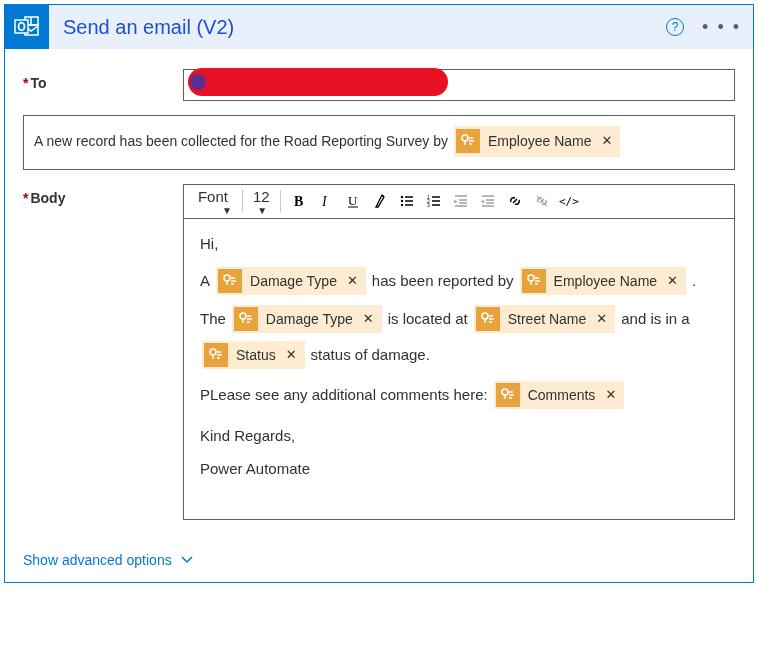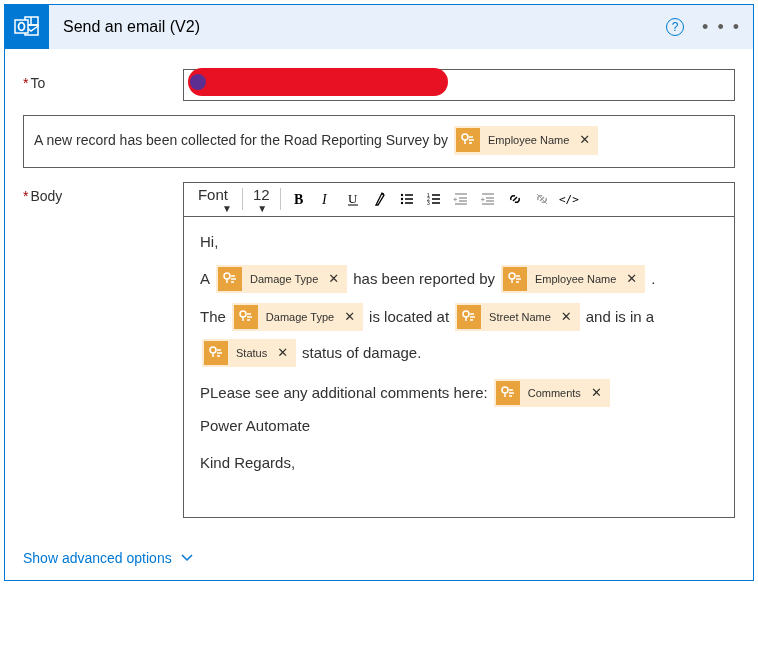--- a/index.html
+++ b/index.html
@@ -26,22 +26,22 @@
     width: 44px;
     height: 44px;
     background: #0078d4;
     display: flex;
     align-items: center;
     justify-content: center;
     margin-right: 14px;
   }
   .card-header .title {
     flex: 1;
-    font-size: 16px;
-    color: #000000;
+    font-size: 20px;
+    color: #1d4ed8;
   }
   .help-circle {
     width: 18px;
     height: 18px;
     border: 1.5px solid #0078d4;
     border-radius: 50%;
     color: #0078d4;
     display: flex;
     align-items: center;
     justify-content: center;
@@ -62,20 +62,21 @@
     display: flex;
     align-items: flex-start;
     margin-bottom: 14px;
   }
   .label-col {
     width: 160px;
     flex: none;
     padding-top: 6px;
     font-size: 14px;
     color: #323130;
+    font-weight: bold;
   }
   .req { color: #a80000; margin-right: 2px; }
   .value-col {
     flex: 1;
   }
   .field-box {
     border: 1px solid #605e5c;
     min-height: 32px;
     padding: 4px 6px;
     display: flex;
@@ -121,21 +122,21 @@
   .token .tk-icon {
     width: 24px;
     height: 24px;
     background: #e8a33d;
     display: inline-flex;
     align-items: center;
     justify-content: center;
     margin-right: 8px;
   }
   .token .tk-label {
-    font-size: 11px;
+    font-size: 14px;
     color: #323130;
   }
   .token .tk-x {
     margin-left: 10px;
     color: #323130;
     font-size: 13px;
     cursor: pointer;
   }
   
   .editor {
@@ -438,22 +439,22 @@
                       <circle cx="5" cy="5" r="3" fill="none" stroke="#fff" stroke-width="1.5"></circle>
                       <path d="M5 8 L5 12" stroke="#fff" stroke-width="1.5"></path>
                       <path d="M9 5 L13 5 M9 8 L14 8 M9 11 L12 11" stroke="#fff" stroke-width="1.5"></path>
                     </svg>
                   </span>
                 <span class="tk-label">Comments</span>
                 <span class="tk-x">✕</span>
               </span>
             </div>
 
+            <p style="margin-top:14px;">Kind Regards,</p>
             <p>Power Automate</p>
-            <p style="margin-top:14px;">Kind Regards,</p>
           </div>
         </div>
       </div>
     </div>
 
   </div>
 
   <div class="adv-link">
     <span>Show advanced options</span>
     <span class="chev">

